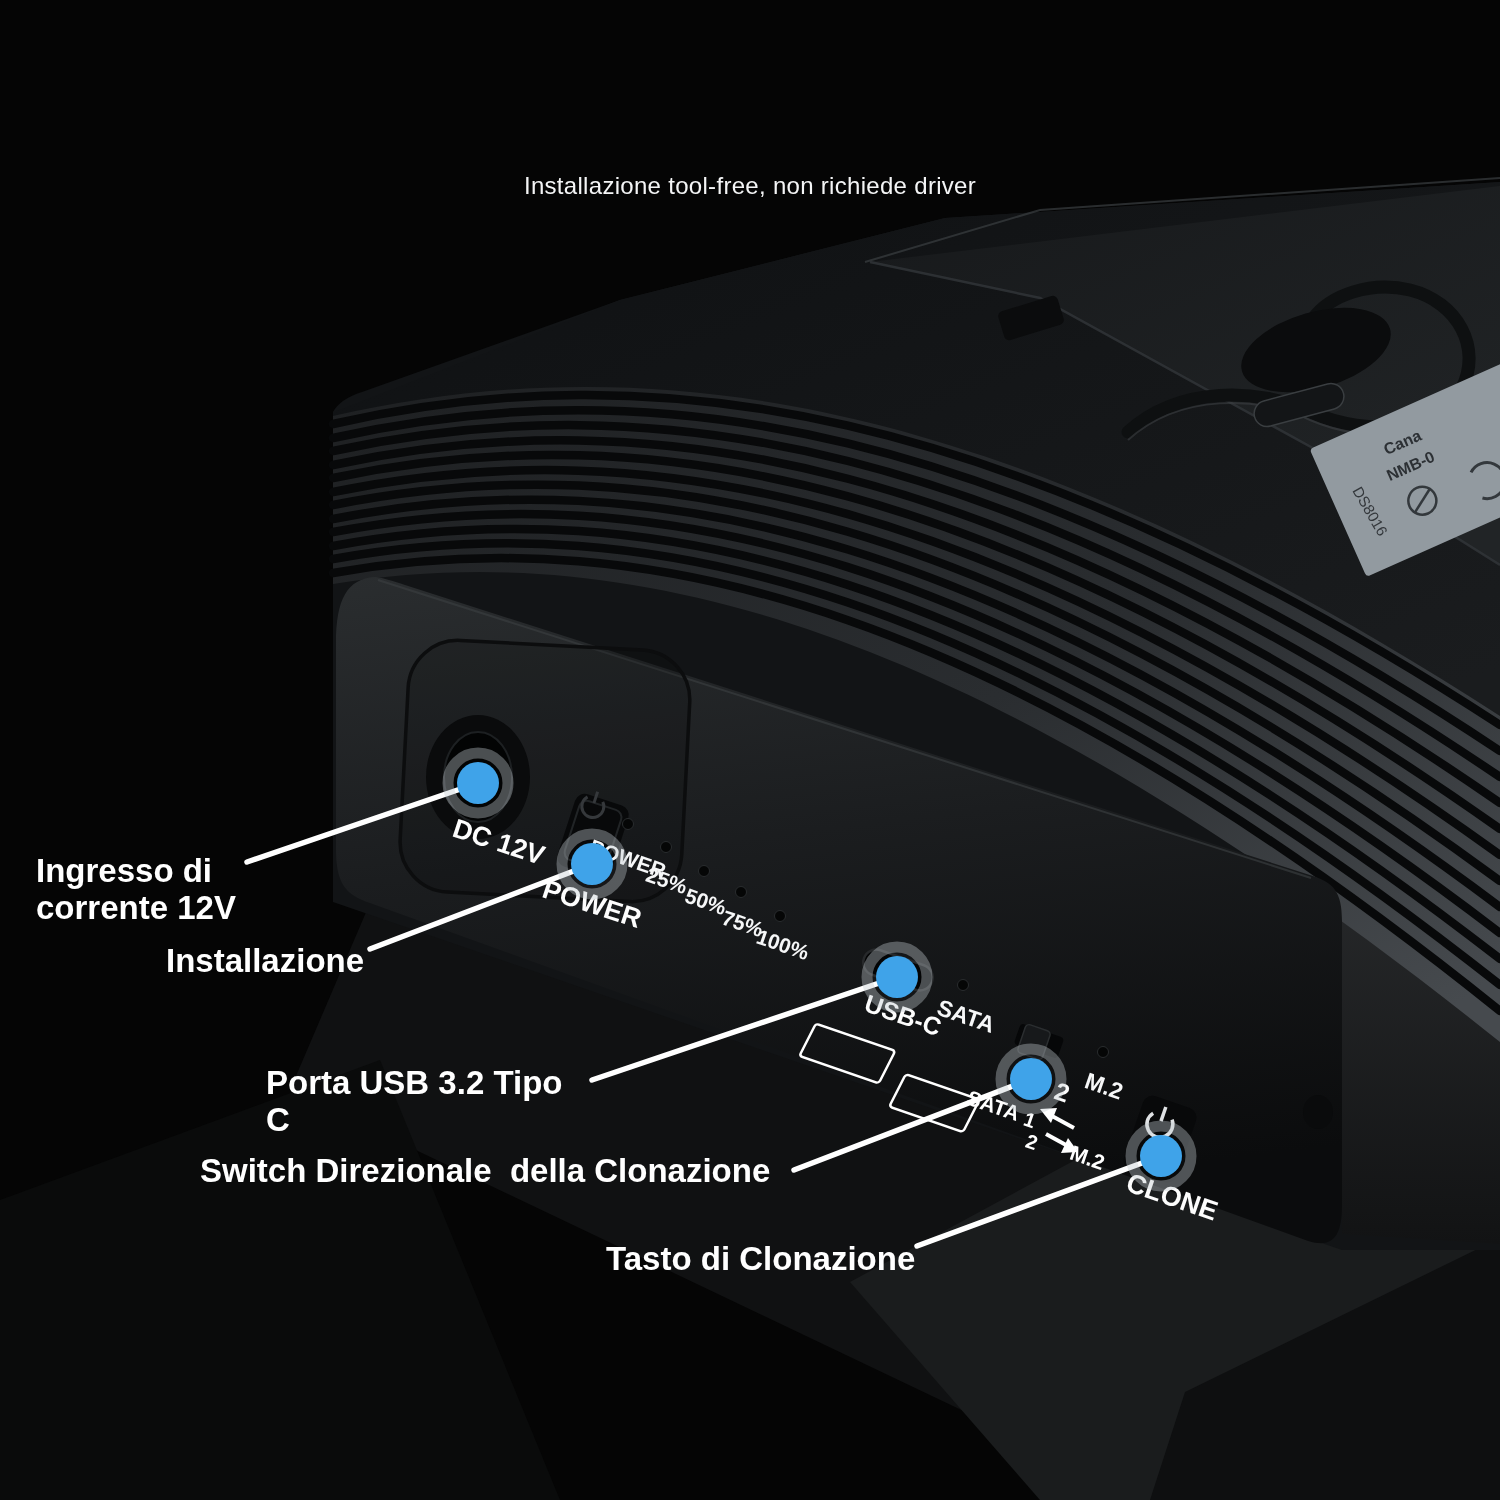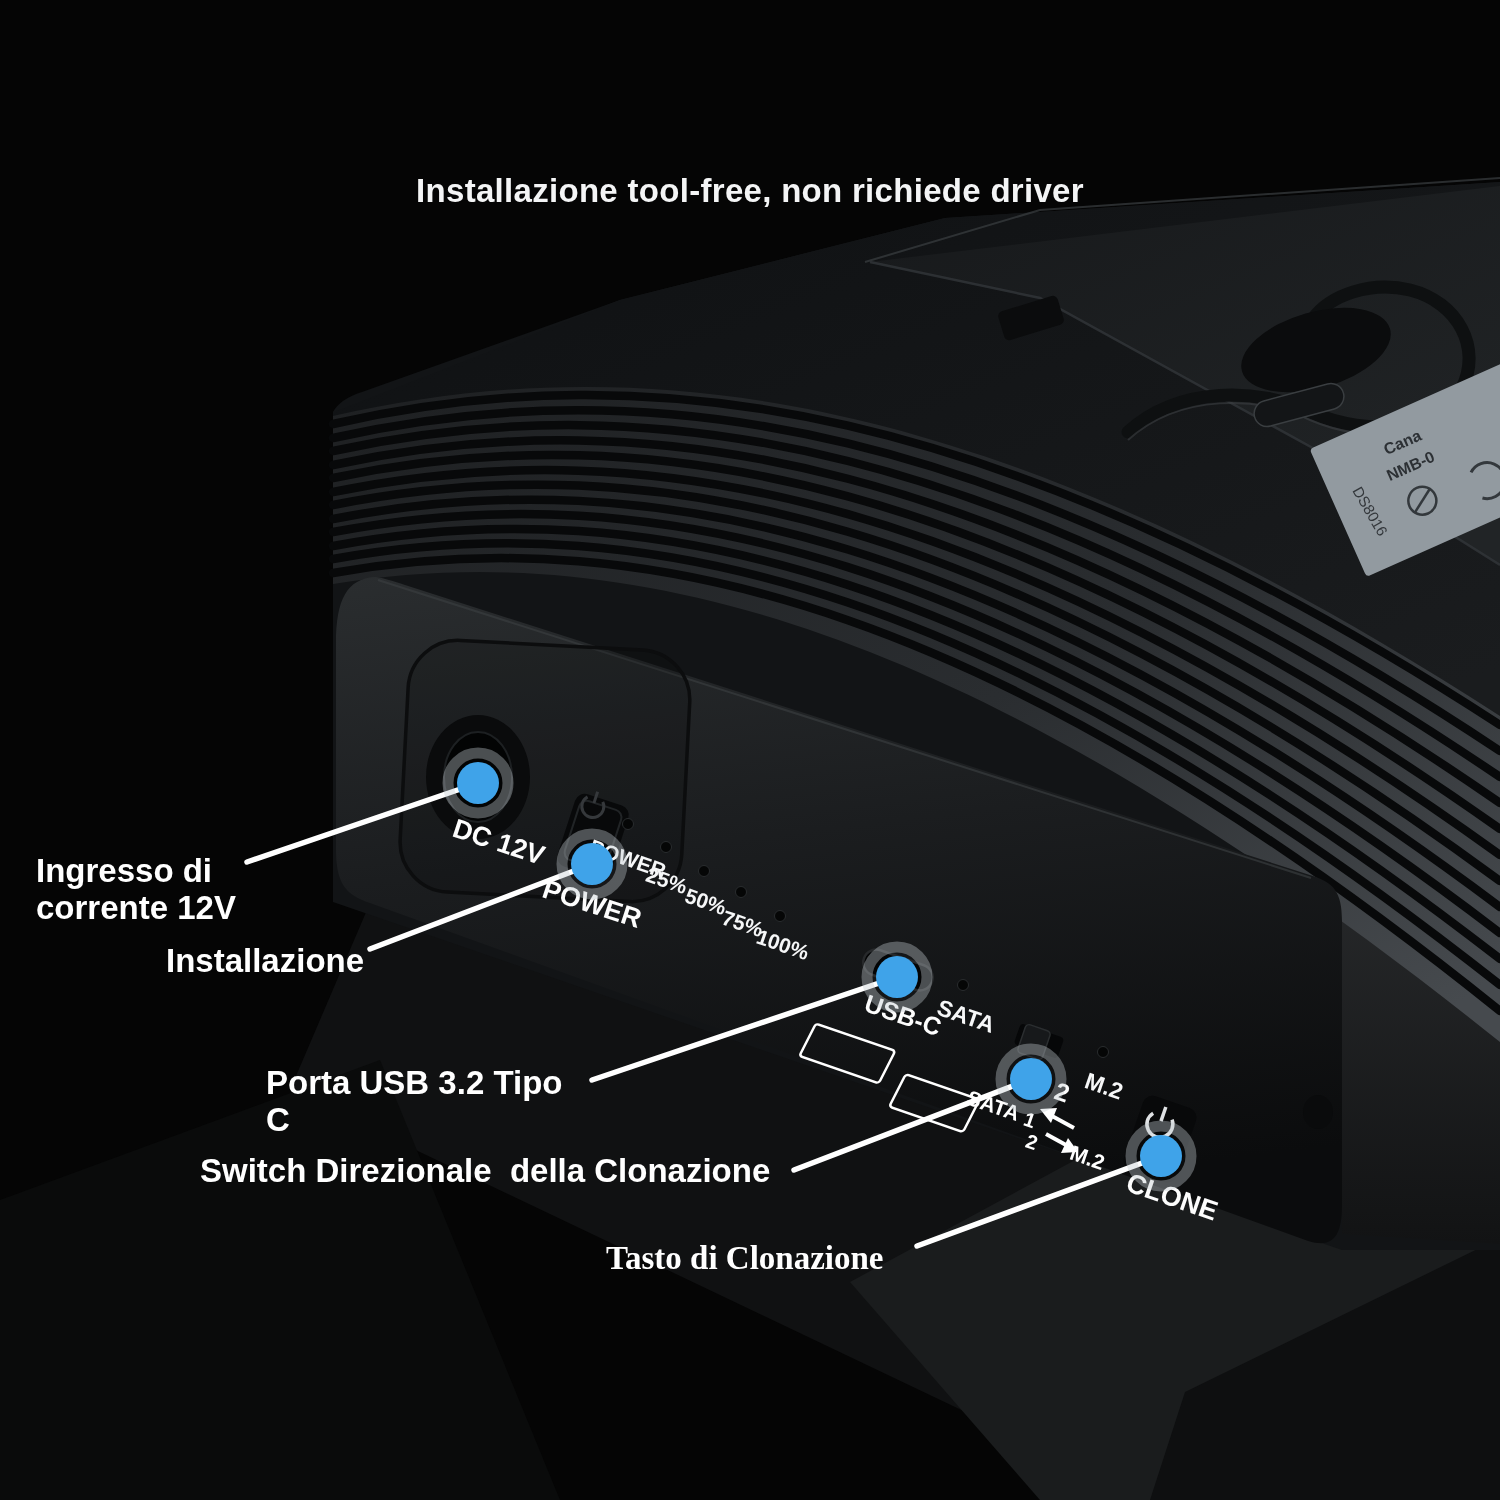--- a/index.html
+++ b/index.html
@@ -3,28 +3,28 @@
 <meta charset="utf-8">
 <style>
   html,body{margin:0;padding:0;background:#000;}
   .stage{position:relative;width:1500px;height:1500px;overflow:hidden;background:#050505;
          font-family:"Liberation Sans",sans-serif;}
   svg{position:absolute;left:0;top:0;}
   .hdr{position:absolute;left:0;right:0;top:44px;text-align:center;
        font-size:107px;font-weight:800;letter-spacing:-2px;line-height:1;color:#ffffff;}
   .hdr .blue{color:#2EA8E6;margin-left:28px;}
   .sub{position:absolute;left:0;right:0;top:172px;text-align:center;
-       font-size:33px;font-weight:700;letter-spacing:.3px;color:#f4f5f6;}
+       font-size:24px;font-weight:400;letter-spacing:.3px;color:#f4f5f6;}
   .co{position:absolute;color:#ffffff;font-weight:600;font-size:33px;
       line-height:37px;text-align:left;}
   .co.c1{left:36px;top:852px;width:210px;}
   .co.c2{left:166px;top:942px;width:200px;}
   .co.c3{left:266px;top:1064px;width:324px;}
   .co.c4{left:200px;top:1152px;width:590px;white-space:pre;}
-  .co.c5{left:606px;top:1240px;width:312px;font-family:Liberation Serif, serif;}
+  .co.c5{left:606px;top:1240px;width:312px;}
   text{font-family:"Liberation Sans",sans-serif;}
 </style>
 </head>
 <body>
 
 <div class="stage">
 
 <svg width="1500" height="1500" viewBox="0 0 1500 1500">
   <defs>
     <linearGradient id="lidGrad" x1="0" y1="0" x2="0.9" y2="1">

